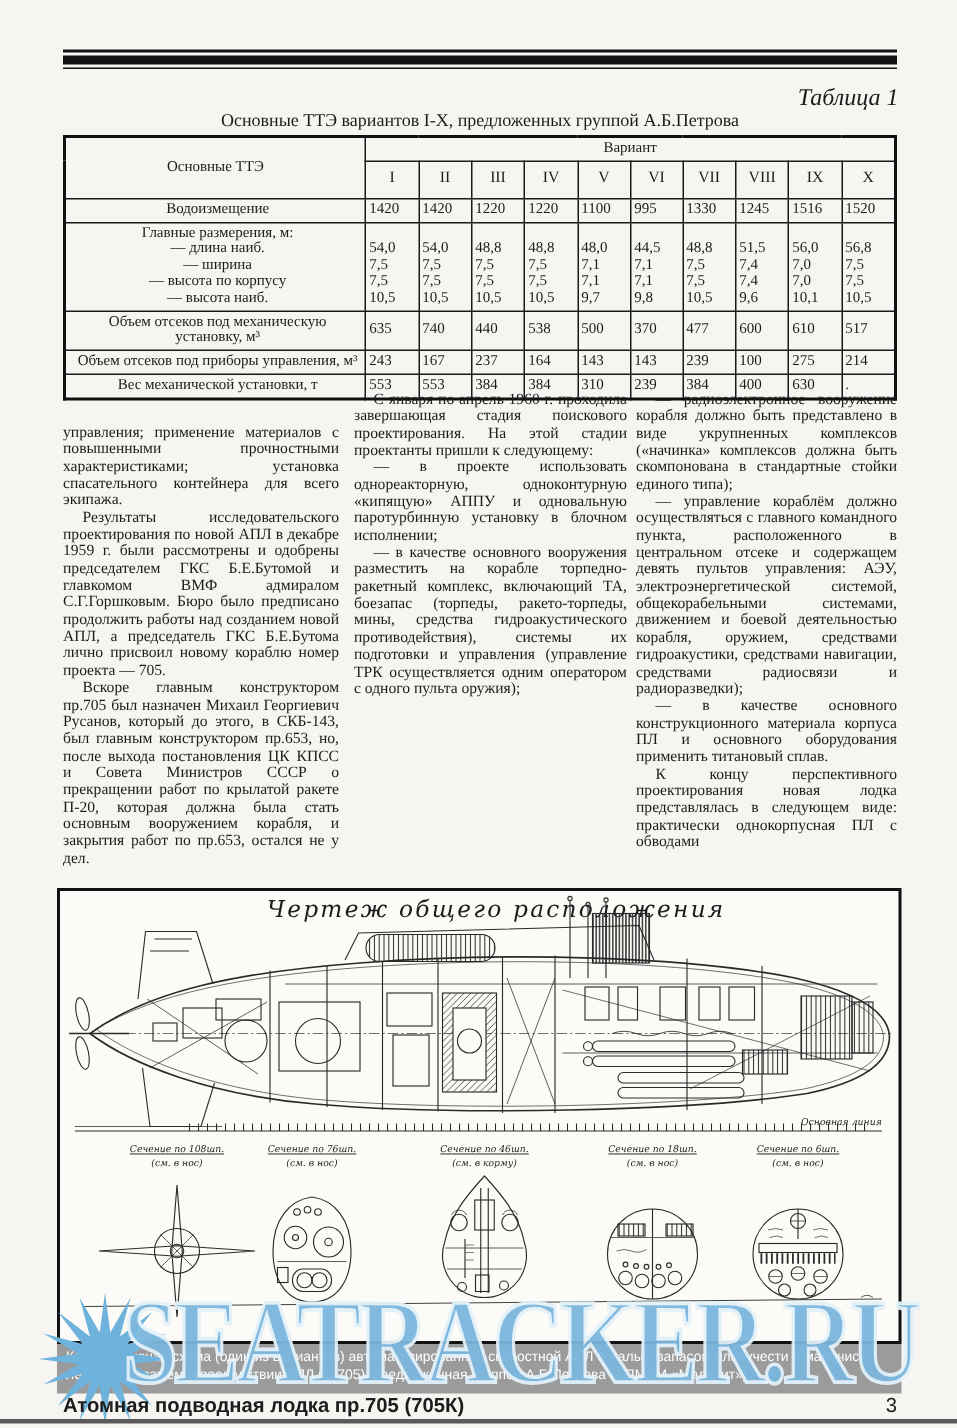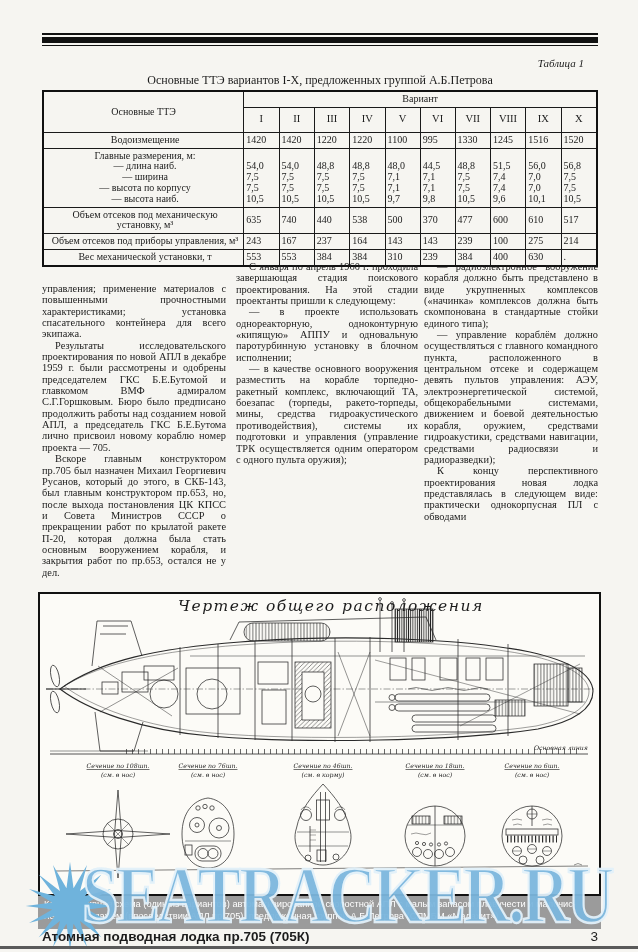--- a/index.html
+++ b/index.html
@@ -2,21 +2,21 @@
 <html><head>
 <meta charset="utf-8">
 <style>
   html,body{margin:0;padding:0;background:#e8e6e2;}
   #page{position:relative;width:638px;height:952px;background:#f6f5f1;overflow:hidden;
         font-family:"Liberation Serif",serif;color:#1c1c1c;}
   
   .top-rule{position:absolute;left:42px;top:33px;width:556px;}
   .top-rule .thin{height:1.5px;background:#111;}
   .top-rule .thick{height:6px;background:#111;margin:2px 0;}
-  .tab-label{position:absolute;right:54px;top:57px;font-style:italic;font-size:11px;margin-left:44px;}
+  .tab-label{position:absolute;right:39px;top:57px;font-style:italic;font-size:16px;margin-left:44px;}
   .tab-title{position:absolute;left:42px;top:73px;width:556px;text-align:center;font-size:12px;}
   
   .ttable{position:absolute;left:42px;top:90px;width:556px;border-collapse:collapse;
           font-size:10px;line-height:10.8px;}
   .ttable th,.ttable td{border:1px solid #1a1a1a;padding:2px 2px;font-weight:normal;}
   .ttable{border:2px solid #111;}
   .ttable th{}
   .ttable td.lbl{text-align:center;padding-left:5px;width:224px;}
   .ttable td.val{text-align:left;width:33px;}
   .ttable .numrow th{font-size:10.5px;height:20px;}
@@ -225,20 +225,21 @@
       <p>Вскоре главным конструктором пр.705 был назначен Михаил Георгиевич Русанов, который до этого, в СКБ-143, был главным конструктором пр.653, но, после выхода постановления ЦК КПСС и Совета Министров СССР о прекращении работ по крылатой ракете П-20, которая должна была стать основным вооружением корабля, и закрытия работ по пр.653, остался не у дел.</p>
     </div>
   <div class="tcol" id="col2">
       <p>С января по апрель 1960 г. проходила завершающая стадия поискового проектирования. На этой стадии проектанты пришли к следующему:</p>
       <p>— в проекте использовать однореакторную, одноконтурную «кипящую» АППУ и одновальную паротурбинную установку в блочном исполнении;</p>
       <p>— в качестве основного вооружения разместить на корабле торпедно-ракетный комплекс, включающий ТА, боезапас (торпеды, ракето-торпеды, мины, средства гидроакустического противодействия), системы их подготовки и управления (управление ТРК осуществляется одним оператором с одного пульта оружия);</p>
     </div>
   <div class="tcol" id="col3">
       <p>— радиоэлектронное вооружение корабля должно быть представлено в виде укрупненных комплексов («начинка» комплексов должна быть скомпонована в стандартные стойки единого типа);</p>
       <p>— управление кораблём должно осуществляться с главного командного пункта, расположенного в центральном отсеке и содержащем девять пультов управления: АЭУ, электроэнергетической системой, общекорабельными системами, движением и боевой деятельностью корабля, оружием, средствами гидроакустики, средствами навигации, средствами радиосвязи и радиоразведки);</p>
+      <p>— в качестве основного конструкционного материала корпуса ПЛ и основного оборудования применить титановый сплав.</p>
       <p>К концу перспективного проектирования новая лодка представлялась в следующем виде: практически однокорпусная ПЛ с обводами</p>
     </div>
 
   <div class="draw-box">
     <svg width="559" height="300" viewBox="0 0 559 300">
       <defs>
         <pattern id="vh" width="3.2" height="8" patternUnits="userSpaceOnUse">
           <line x1="1.6" y1="0" x2="1.6" y2="8" stroke="#2a2a2a" stroke-width="0.7"></line>
         </pattern>
         <pattern id="vh2" width="2.2" height="8" patternUnits="userSpaceOnUse">

